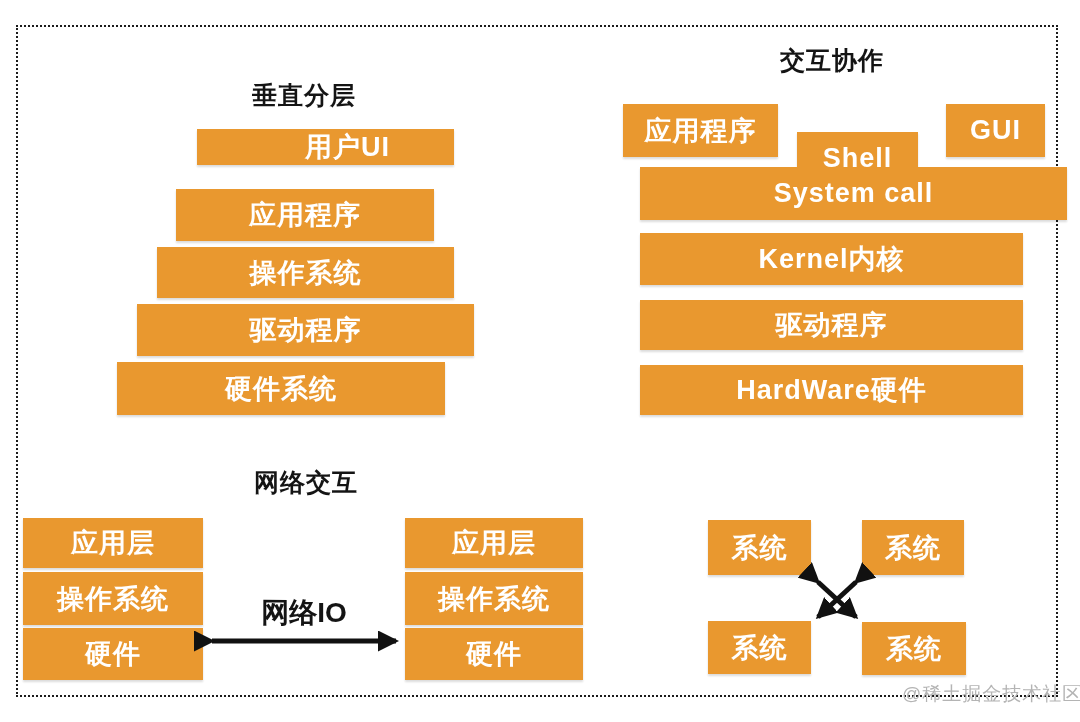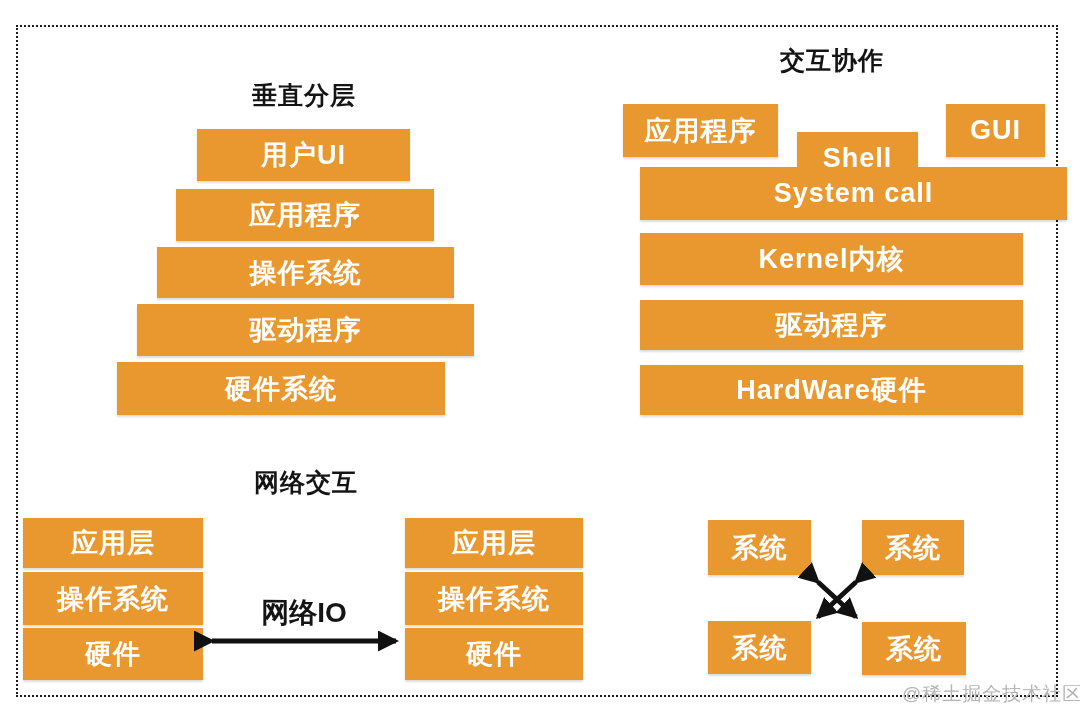--- a/index.html
+++ b/index.html
@@ -14,21 +14,21 @@
   .sec-title{
     position:absolute;width:240px;margin-left:-120px;text-align:center;
     font-size:25px;font-weight:700;color:#141414;letter-spacing:1px;white-space:nowrap;
   }
   .obox{
     position:absolute;background:#E9982F;color:#ffffff;font-weight:700;
     font-size:27px;display:flex;align-items:center;justify-content:center;
     box-shadow:0 2px 2px rgba(0,0,0,.14);letter-spacing:1px;white-space:nowrap;
   }
   
-  .p1{left:197px;top:129px;width:213px;height:52px;}
+  .p1{left:197px;top:129px;width:213px;height:36px;padding-left:44px;}
   .p2{left:176px;top:189px;width:258px;height:52px;}
   .p3{left:157px;top:247px;width:297px;height:51px;}
   .p4{left:137px;top:304px;width:337px;height:52px;}
   .p5{left:117px;top:362px;width:328px;height:53px;}
   
   .c1{left:623px;top:104px;width:155px;height:53px;}
   .c2{left:797px;top:104px;width:121px;height:53px;margin-top:28px;}
   .c3{left:946px;top:104px;width:99px;height:53px;}
   .c4{left:640px;top:167px;width:427px;height:53px;}
   .c5{left:640px;top:233px;width:383px;height:52px;}

